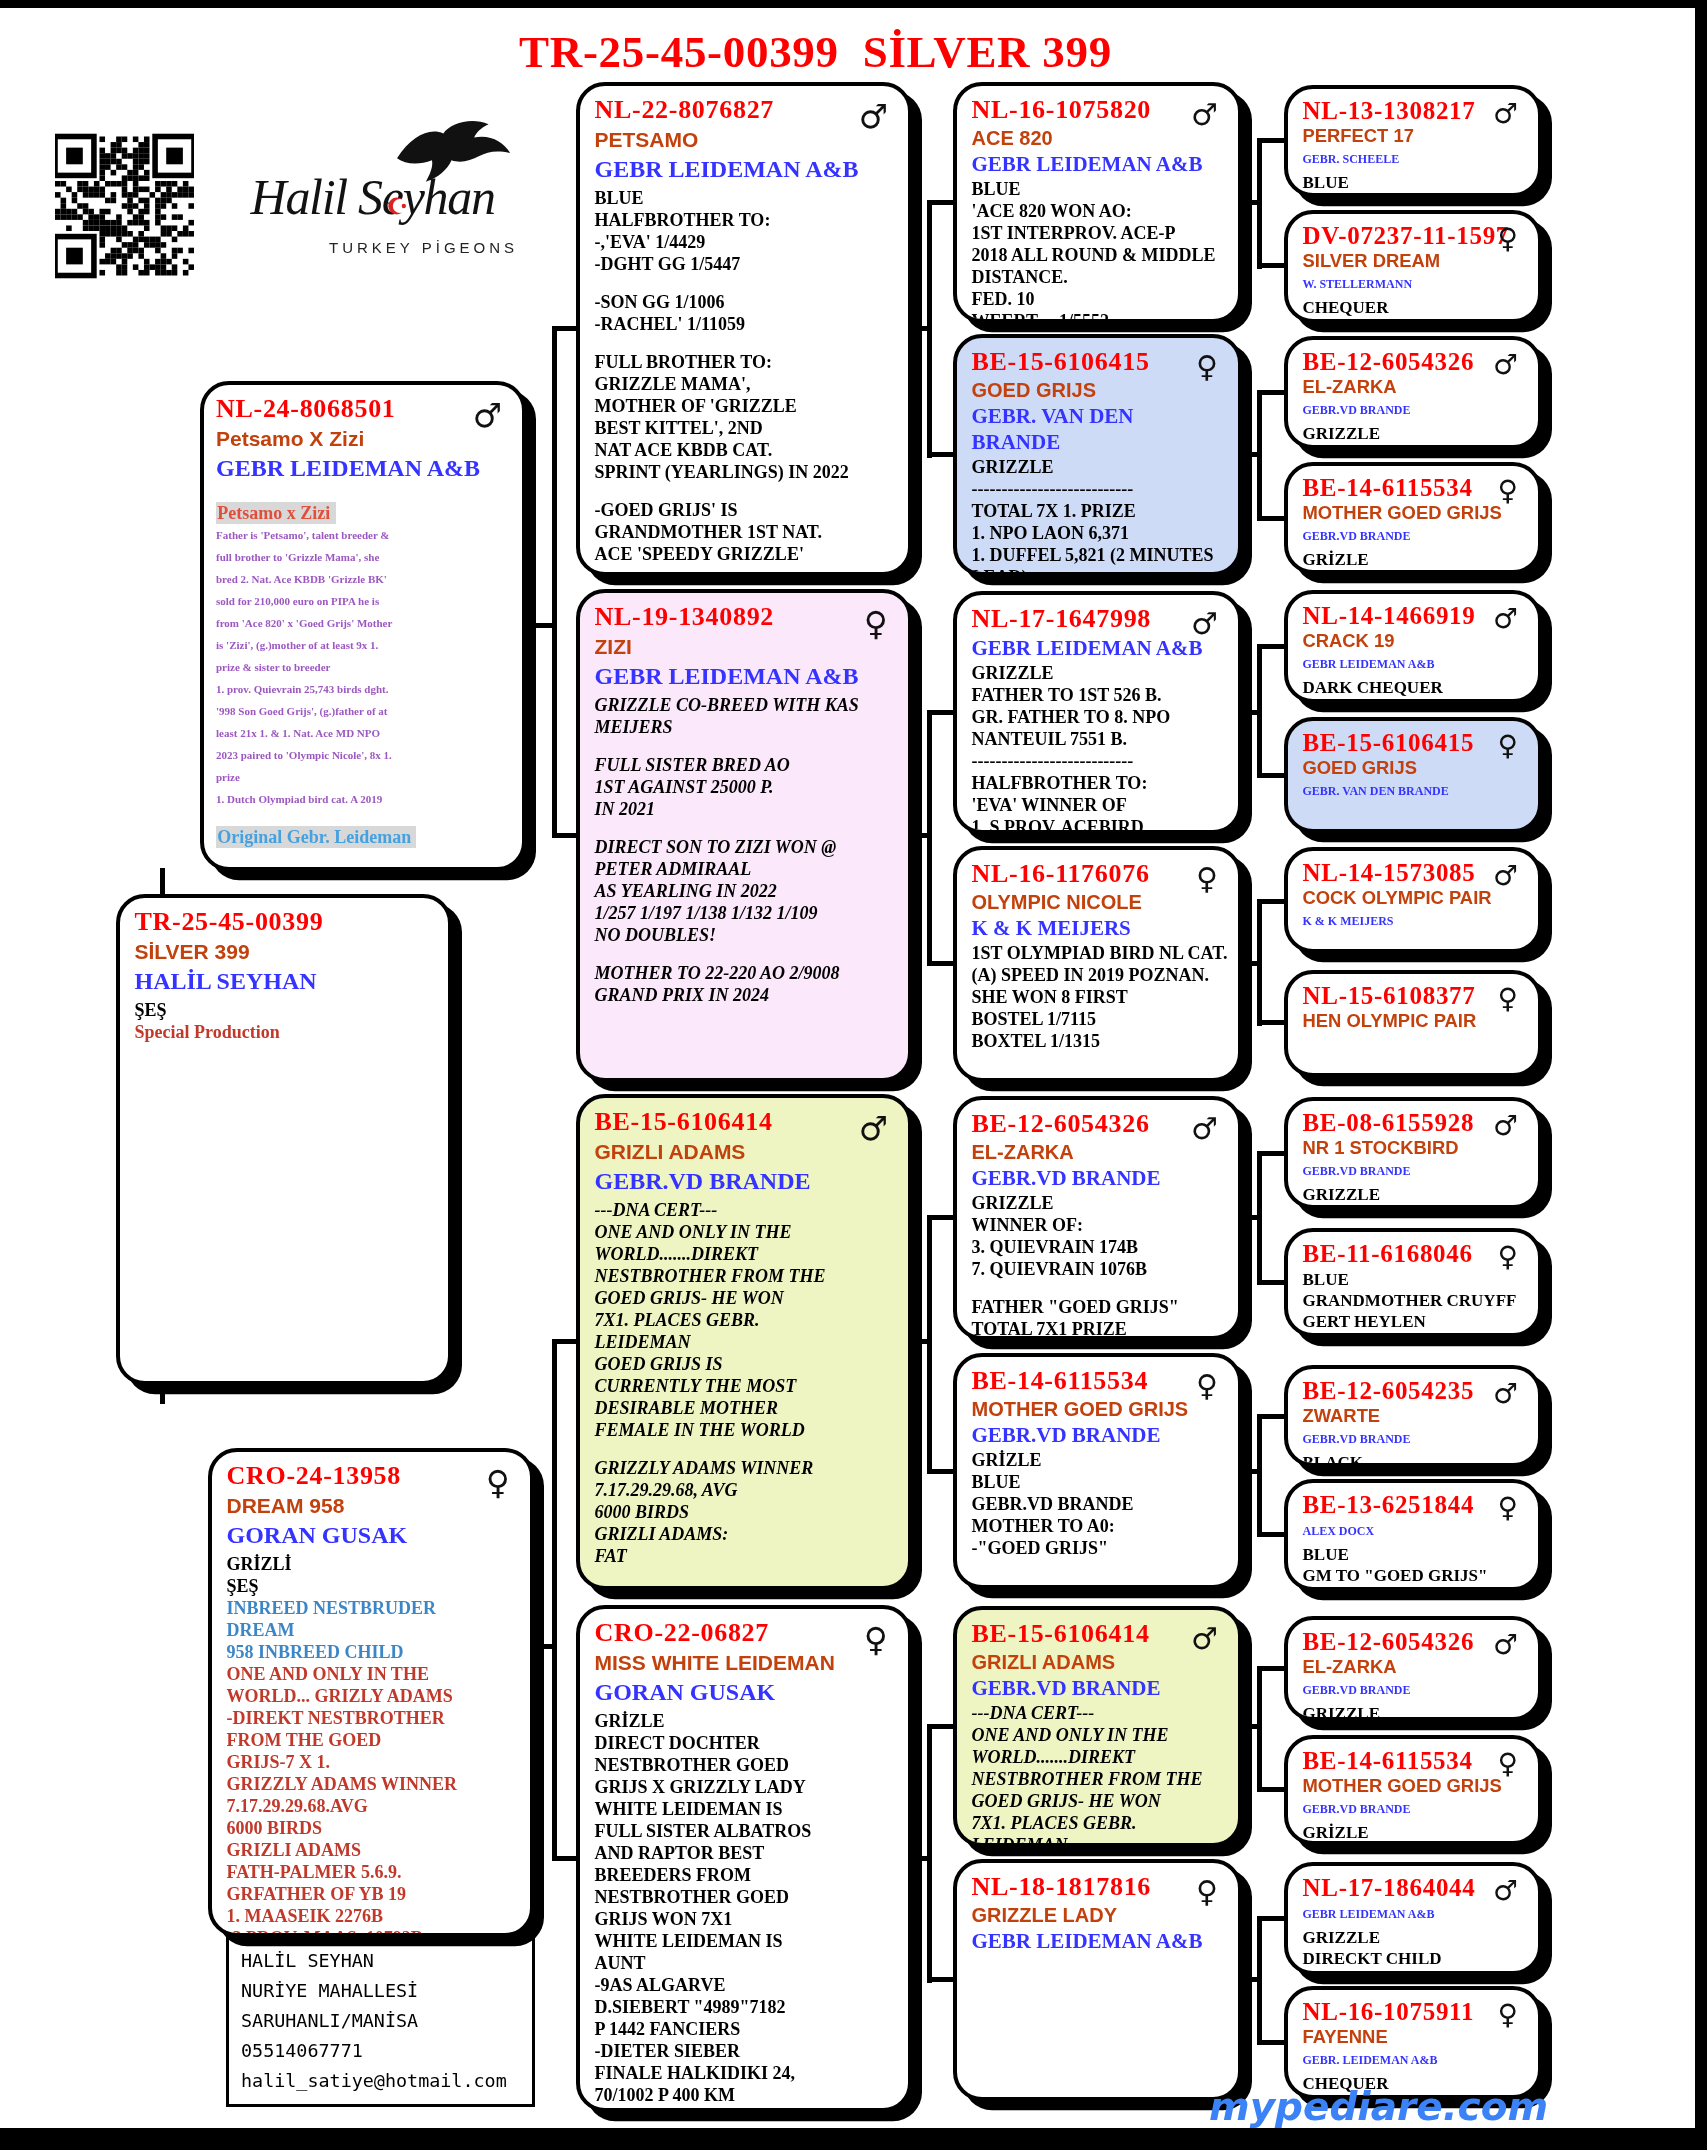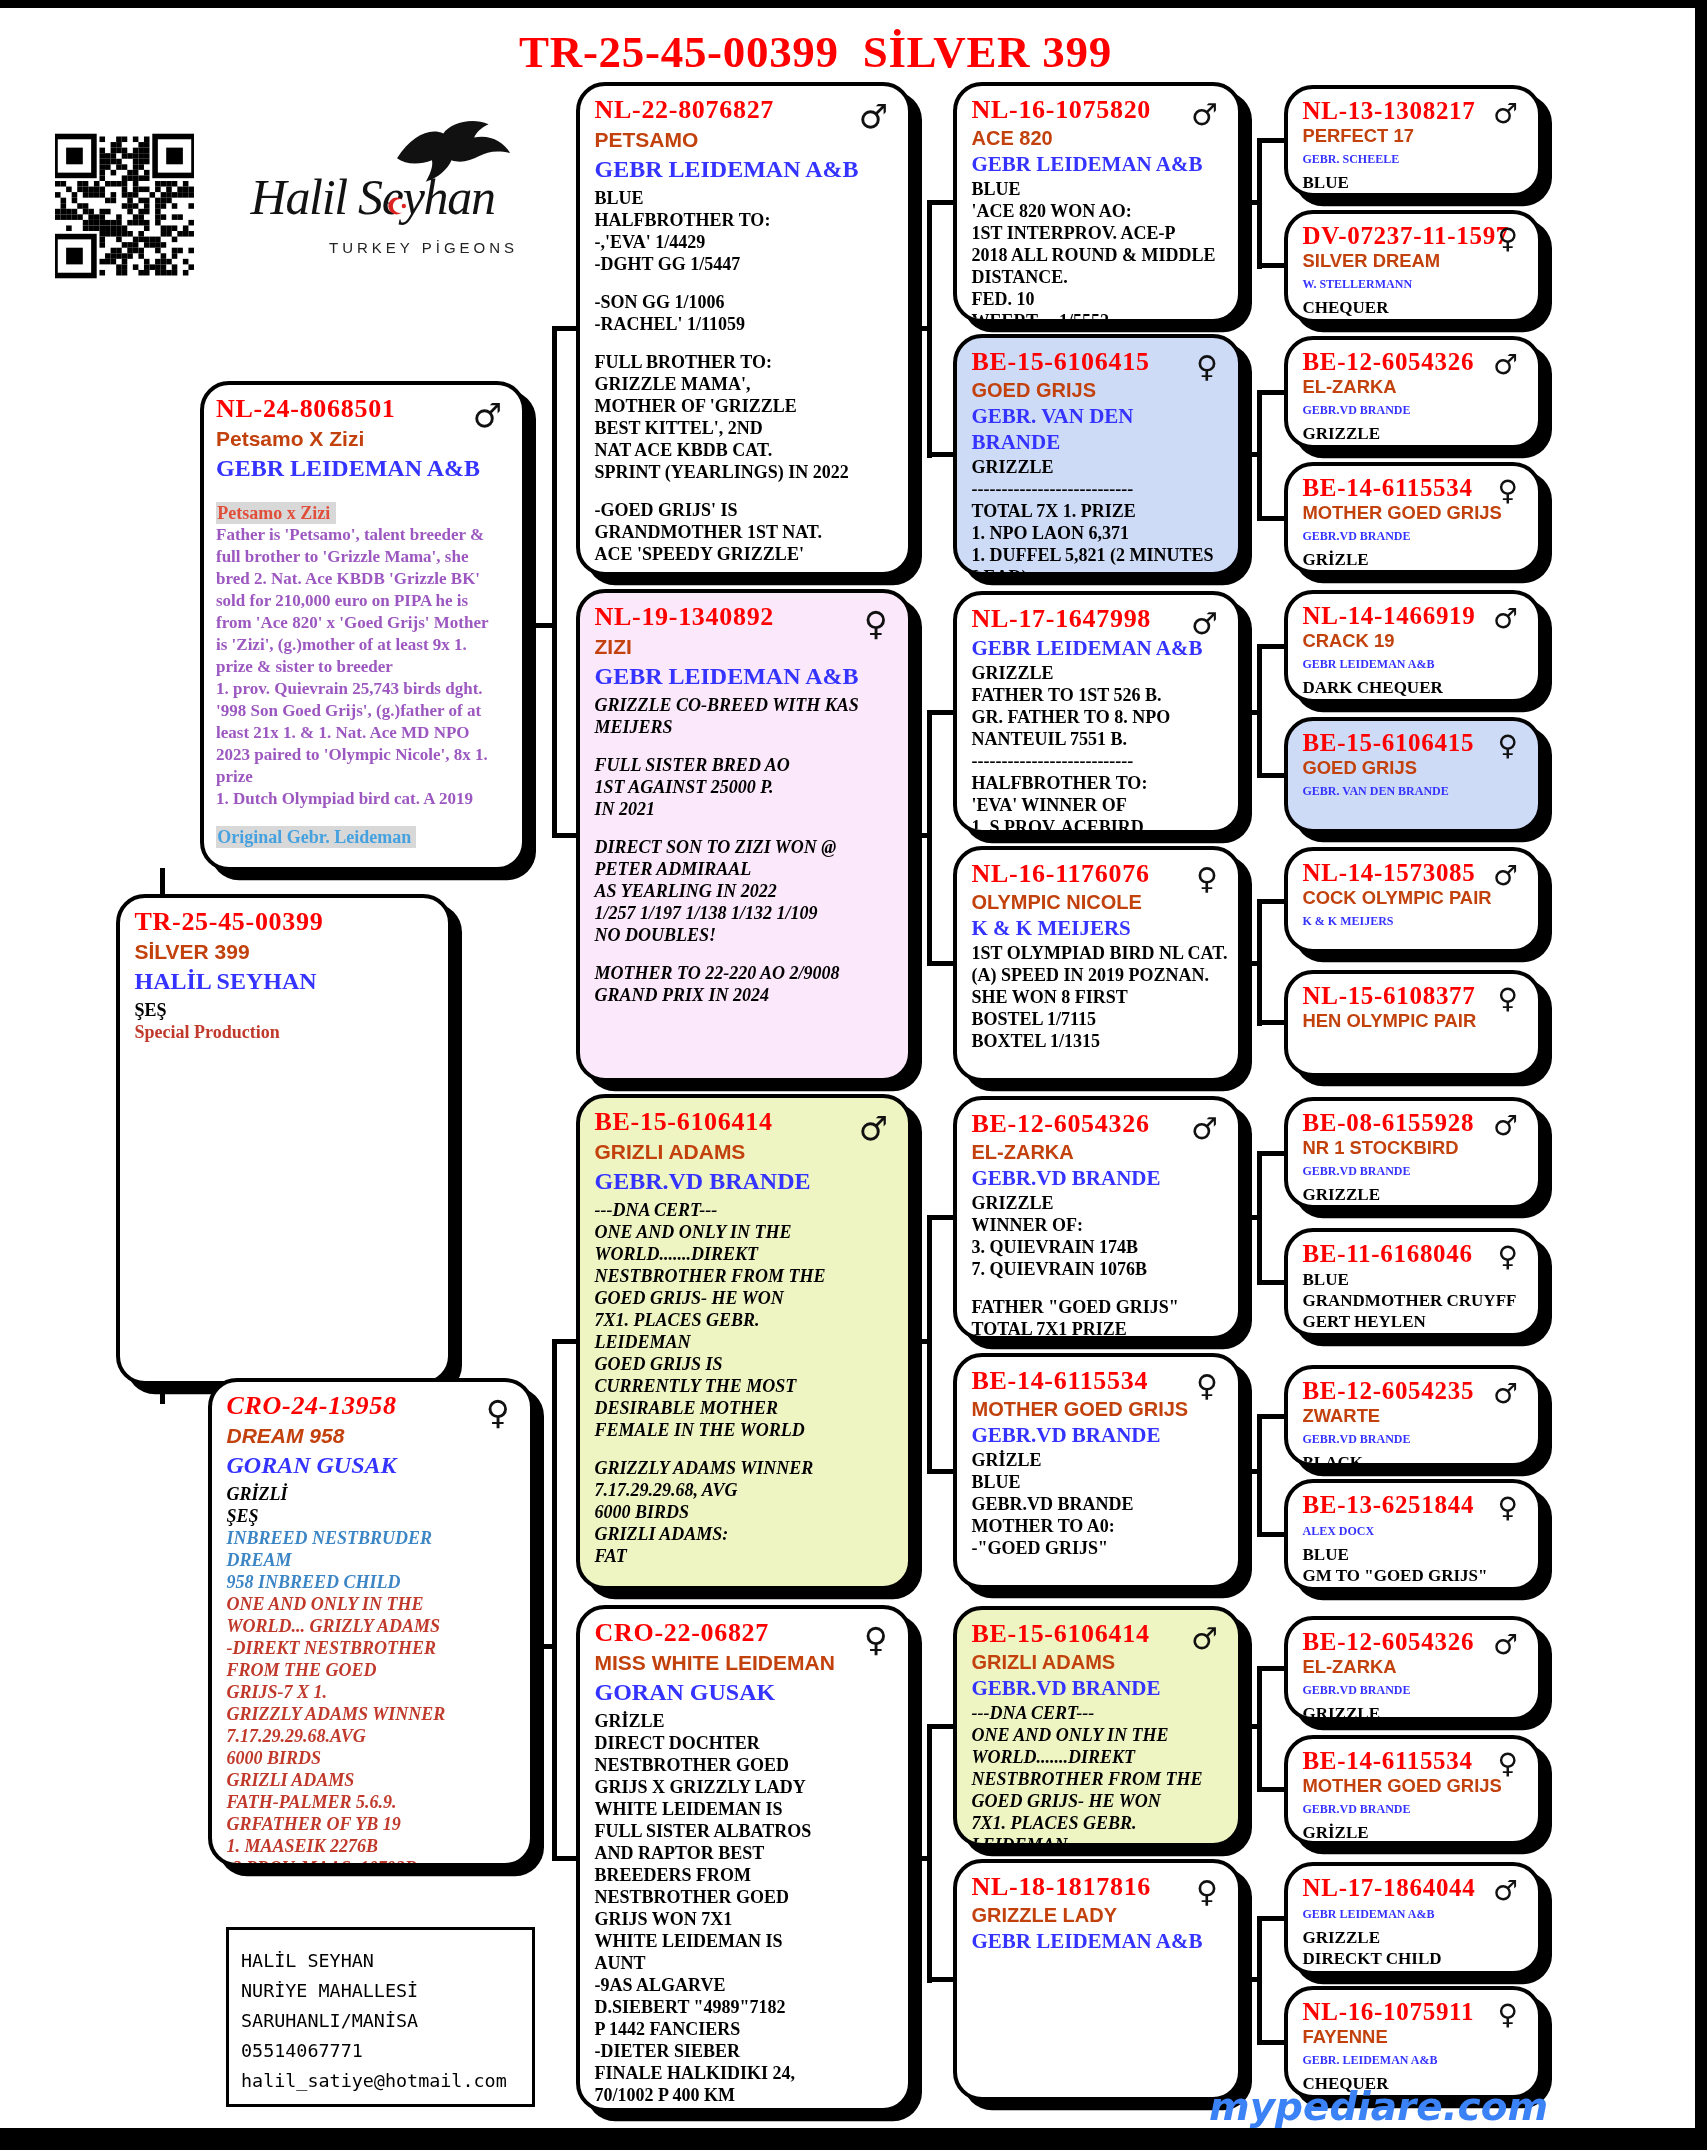--- a/index.html
+++ b/index.html
@@ -46,21 +46,21 @@
   .ln-d{color:#c0392b;}
   .ln-s{color:#3d86c6;}
   .ln-hr{color:#e14f3b;background:#d8d8d8;display:inline-block;padding:0 5.3px 0 1.3px;}
   .ln-hb{color:#45a1e0;background:#d8d8d8;display:inline-block;padding:0 5.3px 0 1.3px;}
   .ln-x{height:16px;}
   .hlwrap{white-space:nowrap;}
 
   .sz2 .bname,.sz3 .bname{font-size:21px;line-height:28px;}
   .sz2 .breeder,.sz3 .breeder{font-size:24px;line-height:30px;}
   .sz2 .body,.sz3 .body{font-size:18px;line-height:22px;margin-top:2.6px;}
-  .sz2 .ln-p{font-size:17px;}
+  .sz2 .ln-p{font-size:11px;}
   .sz2 .sexicon,.sz3 .sexicon{font-size:33px;}
   .sz4 .bname{font-size:20px;line-height:25px;}
   .sz4 .breeder{font-size:21px;line-height:26px;}
   .sz4 .body{font-size:18px;line-height:22px;margin-top:1.3px;}
   .sz4 .sexicon{font-size:30px;}
   .sz5{padding-top:6.6px;}
   .sz5 .ring{font-size:25px;line-height:29px;}
   .sz5 .bname{font-size:18.4px;line-height:22px;}
   .sz5 .breeder{font-size:12px;line-height:24px;}
   .sz5 .body{font-size:17px;line-height:21px;margin-top:1.3px;}
@@ -434,21 +434,21 @@
           <div class="ln ln-p">1. prov. Quievrain 25,743 birds dght.</div>
           <div class="ln ln-p">'998 Son Goed Grijs', (g.)father of at</div>
           <div class="ln ln-p">least 21x 1. &amp; 1. Nat. Ace MD NPO</div>
           <div class="ln ln-p">2023 paired to 'Olympic Nicole', 8x 1.</div>
           <div class="ln ln-p">prize</div>
           <div class="ln ln-p">1. Dutch Olympiad bird cat. A 2019</div>
           <div class="ln-x"></div>
           <div class="hlwrap"><span class="ln-hb">Original Gebr. Leideman</span></div>
         </div>
       </div>
-      <div class="pbox sz2 bg-white" style="left: 208px; top: 1378px; width: 326px; height: 489px; font-style: italic;">
+      <div class="pbox sz2 bg-white" style="left: 208px; top: 1448px; width: 326px; height: 489px;">
         <div class="ring">CRO-24-13958</div>
         <div class="sexicon">♀</div>
         <div class="bname">DREAM 958</div>
         <div class="breeder">GORAN GUSAK</div>
         <div class="body">
           <div class="ln ln-k">GRİZLİ</div>
           <div class="ln ln-k">ŞEŞ</div>
           <div class="ln ln-s">INBREED NESTBRUDER</div>
           <div class="ln ln-s">DREAM</div>
           <div class="ln ln-s">958 INBREED CHILD</div>

